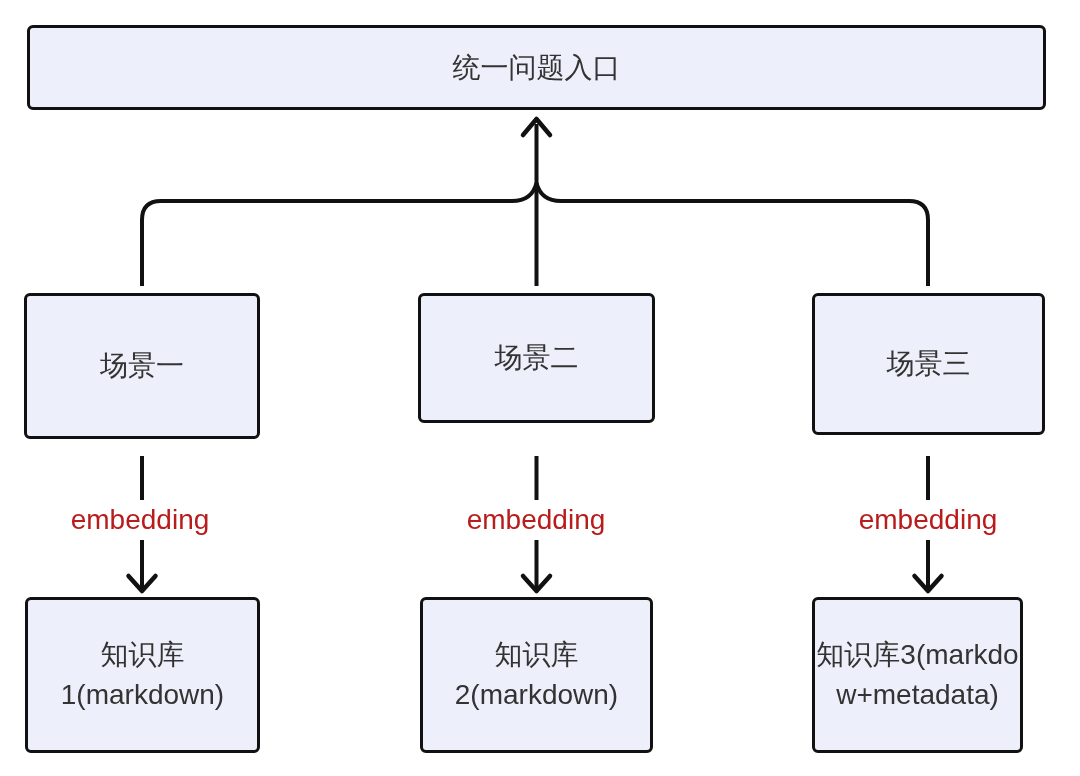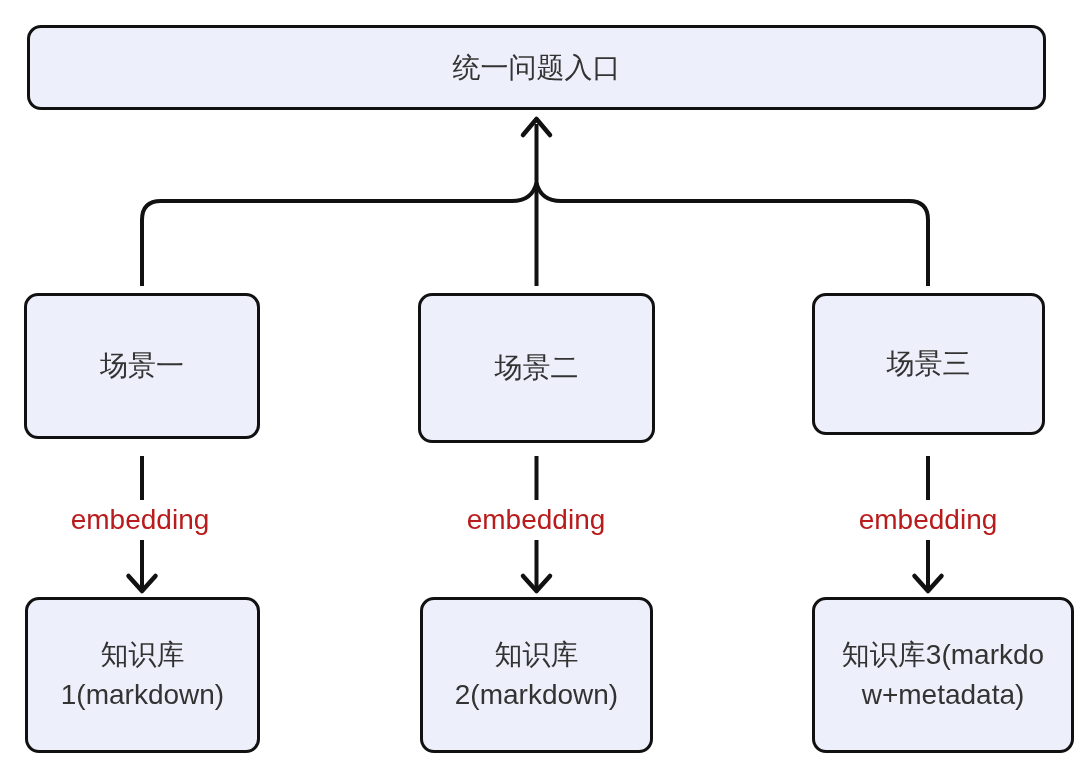--- a/index.html
+++ b/index.html
@@ -9,37 +9,37 @@
     font-family:"Liberation Sans","DejaVu Sans",sans-serif;
     position:relative;
     overflow:hidden;
   }
   .canvas{position:absolute;inset:0;}
   svg.wires{position:absolute;left:0;top:0;z-index:1;}
   .node{
     position:absolute;
     background:#EDF0FA;
     border:3px solid #111111;
-    border-radius:14px;
+    border-radius:6px;
     display:flex;align-items:center;justify-content:center;
     text-align:center;
     color:#333333;
     font-size:28px;
     line-height:40px;
     white-space:pre-line;
     z-index:2;
     box-sizing:border-box;
   }
   .node-entry  {left:27px;  top:25px;  width:1019px; height:85px;}
   .node-scene1 {left:24px;  top:293px; width:236px;  height:146px;}
-  .node-scene2 {left:418px; top:293px; width:237px;  height:150px;}
+  .node-scene2 {left:418px; top:293px; width:237px;  height:130px;}
   .node-scene3 {left:812px; top:293px; width:233px;  height:142px;}
   .node-kb1    {left:25px;  top:597px; width:235px;  height:156px;}
   .node-kb2    {left:420px; top:597px; width:233px;  height:156px;}
-  .node-kb3    {left:812px; top:597px; width:262px;  height:156px;}
+  .node-kb3    {left:812px; top:597px; width:211px;  height:156px;}
   .edge-label{
     position:absolute;
     transform:translate(-50%,-50%);
     background:#ffffff;
     padding:4px 10px;
     color:#b91c1c;
     font-size:28px;
     z-index:3;
     white-space:nowrap;
   }

